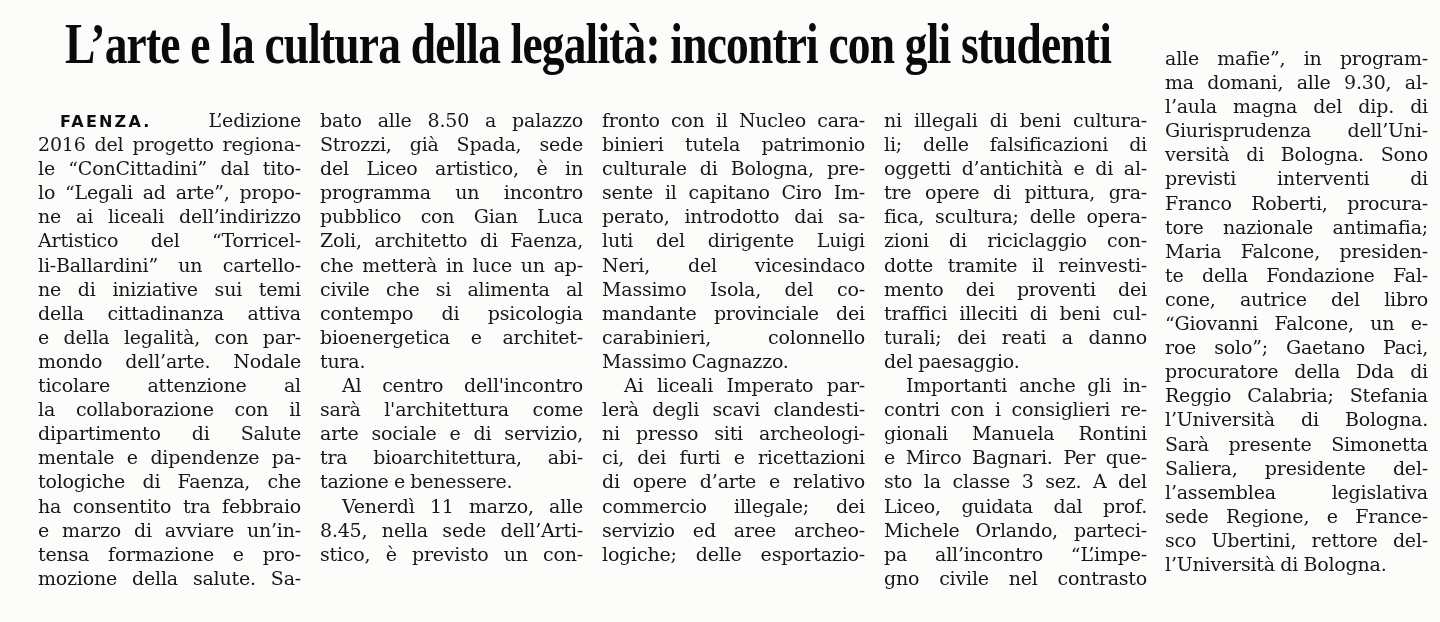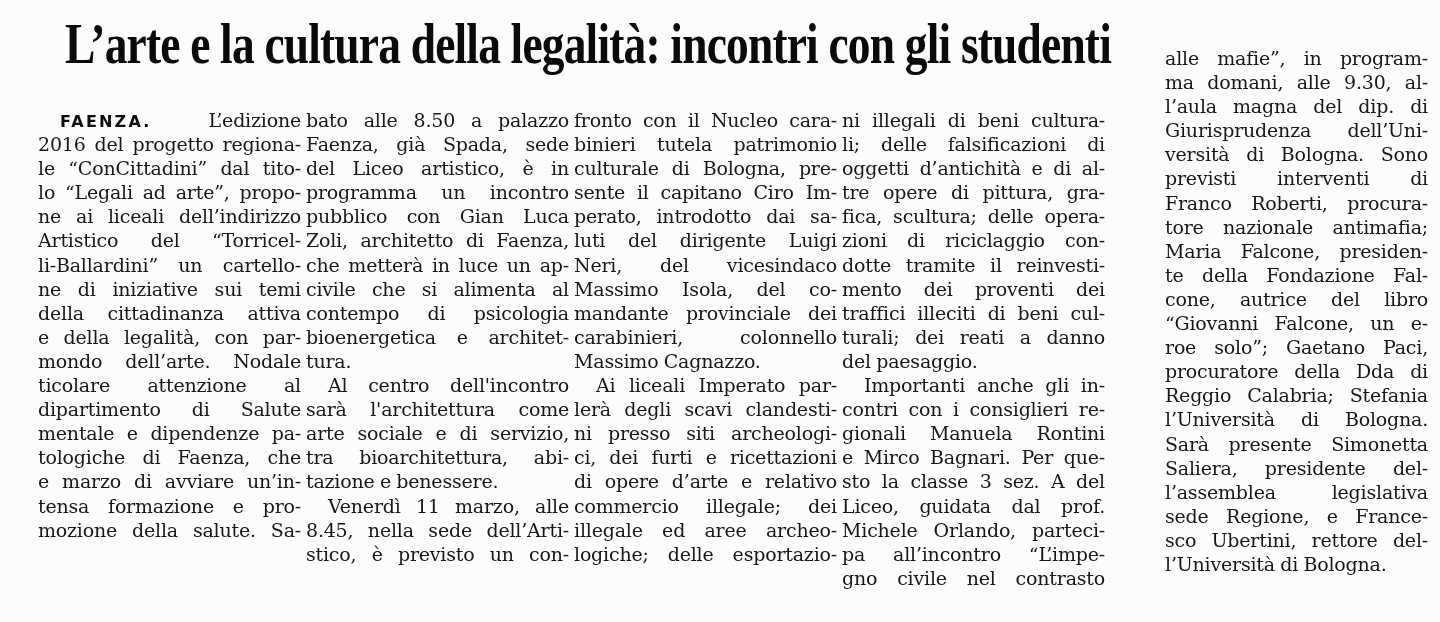--- a/index.html
+++ b/index.html
@@ -34,21 +34,21 @@
     display: inline-block;
     transform-origin: 0 50%;
   }
   .cols14 {
     position: absolute;
     left: 38px;
     top: 108px;
     width: 1110px;
     display: grid;
     grid-template-columns: repeat(4, 263px);
-    column-gap: 5px;
+    column-gap: 19px;
   }
   .col {
     font-size: 19px;
     line-height: 24.1px;
     letter-spacing: -0.2px;
     word-spacing: -0.5px;
     color: #171717;
   }
   .col5 {
     position: absolute;
@@ -87,30 +87,32 @@
         <div class="ln">le “ConCittadini” dal tito-</div>
         <div class="ln">lo “Legali ad arte”, propo-</div>
         <div class="ln">ne ai liceali dell’indirizzo</div>
         <div class="ln">Artistico del “Torricel-</div>
         <div class="ln">li-Ballardini” un cartello-</div>
         <div class="ln">ne di iniziative sui temi</div>
         <div class="ln">della cittadinanza attiva</div>
         <div class="ln">e della legalità, con par-</div>
         <div class="ln">mondo dell’arte. Nodale</div>
         <div class="ln">ticolare attenzione al</div>
+        <div class="ln">la collaborazione con il</div>
         <div class="ln">dipartimento di Salute</div>
         <div class="ln">mentale e dipendenze pa-</div>
         <div class="ln">tologiche di Faenza, che</div>
+        <div class="ln">ha consentito tra febbraio</div>
         <div class="ln">e marzo di avviare un’in-</div>
         <div class="ln">tensa formazione e pro-</div>
         <div class="ln">mozione della salute. Sa-</div>
       </div>
     <div class="col">
         <div class="ln">bato alle 8.50 a palazzo</div>
-        <div class="ln">Faenza, già Spada, sede</div>
+        <div class="ln">Strozzi, già Spada, sede</div>
         <div class="ln">del Liceo artistico, è in</div>
         <div class="ln">programma un incontro</div>
         <div class="ln">pubblico con Gian Luca</div>
         <div class="ln">Zoli, architetto di Faenza,</div>
         <div class="ln">che metterà in luce un ap-</div>
         <div class="ln">civile che si alimenta al</div>
         <div class="ln">contempo di psicologia</div>
         <div class="ln">bioenergetica e architet-</div>
         <div class="ln end">tura.</div>
         <div class="ln in">Al centro dell'incontro</div>
@@ -133,21 +135,21 @@
         <div class="ln">Massimo Isola, del co-</div>
         <div class="ln">mandante provinciale dei</div>
         <div class="ln">carabinieri, colonnello</div>
         <div class="ln end">Massimo Cagnazzo.</div>
         <div class="ln in">Ai liceali Imperato par-</div>
         <div class="ln">lerà degli scavi clandesti-</div>
         <div class="ln">ni presso siti archeologi-</div>
         <div class="ln">ci, dei furti e ricettazioni</div>
         <div class="ln">di opere d’arte e relativo</div>
         <div class="ln">commercio illegale; dei</div>
-        <div class="ln">illegale ed aree archeo-</div>
+        <div class="ln">servizio ed aree archeo-</div>
         <div class="ln">logiche; delle esportazio-</div>
       </div>
     <div class="col">
         <div class="ln">ni illegali di beni cultura-</div>
         <div class="ln">li; delle falsificazioni di</div>
         <div class="ln">oggetti d’antichità e di al-</div>
         <div class="ln">tre opere di pittura, gra-</div>
         <div class="ln">fica, scultura; delle opera-</div>
         <div class="ln">zioni di riciclaggio con-</div>
         <div class="ln">dotte tramite il reinvesti-</div>

